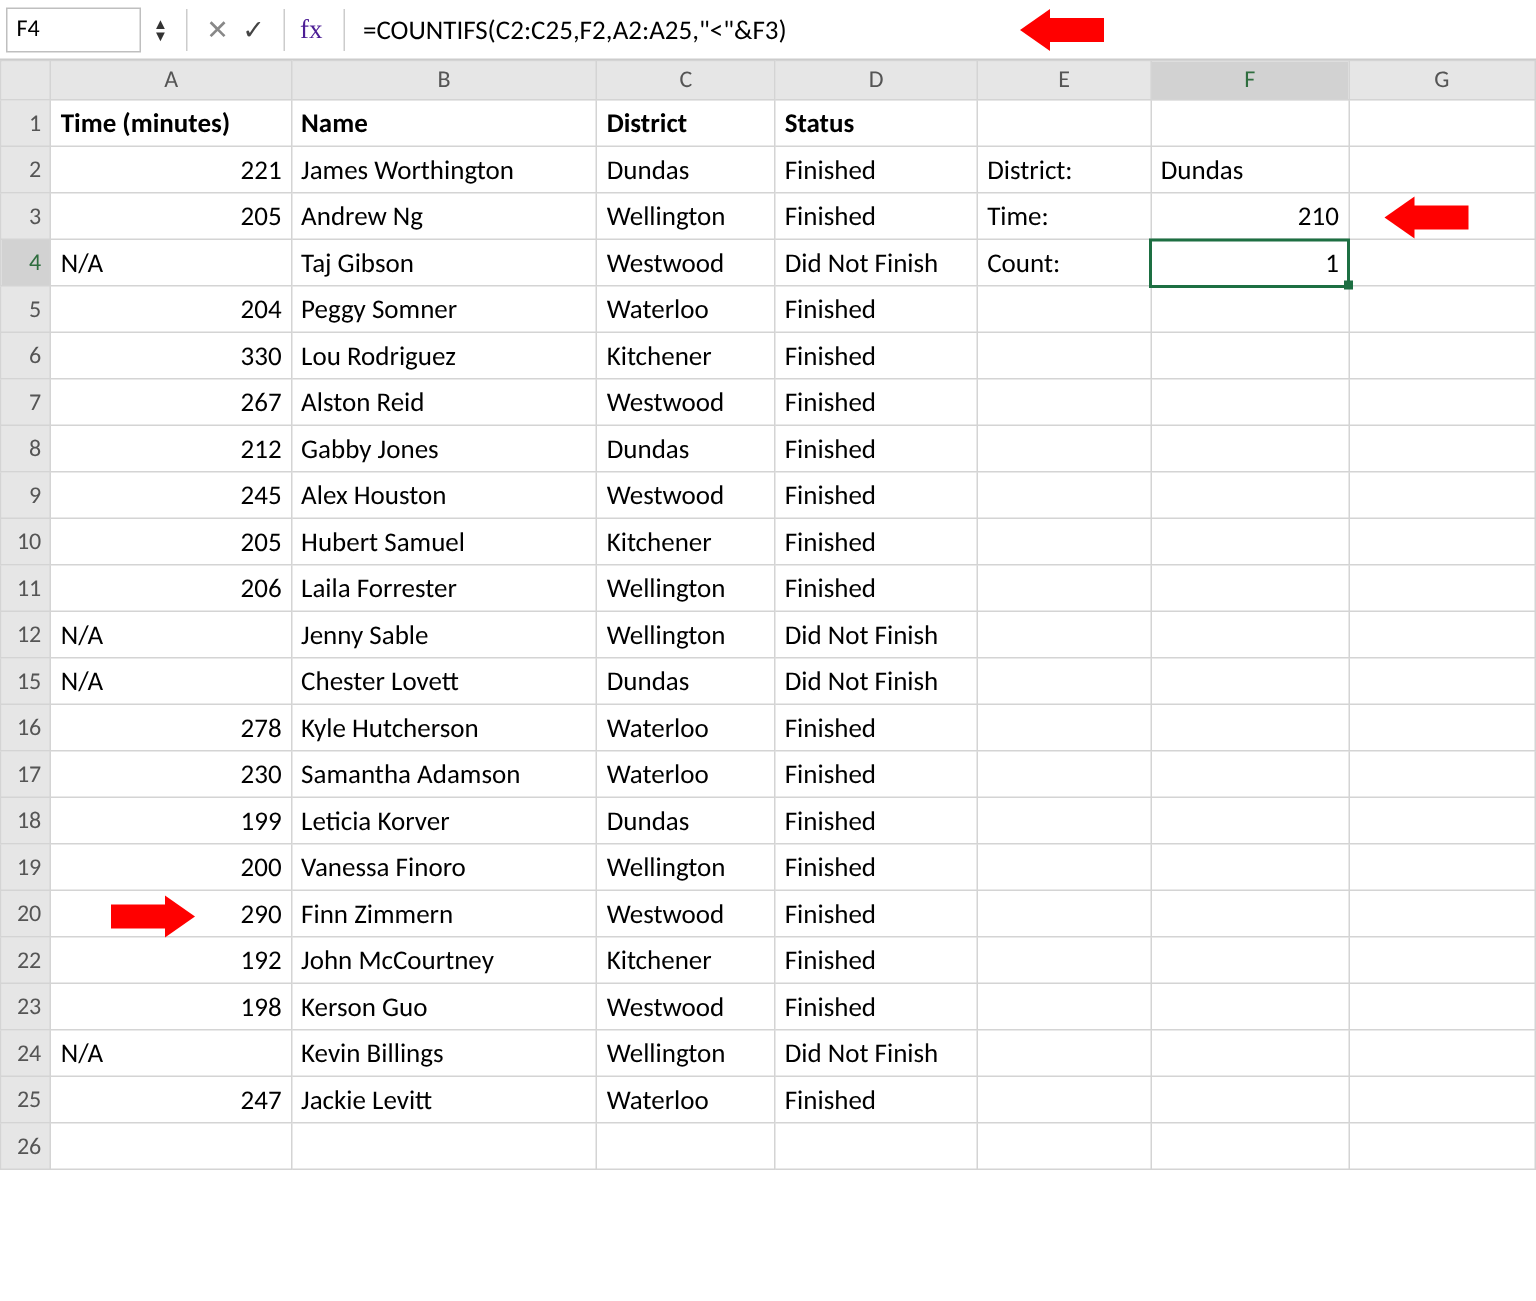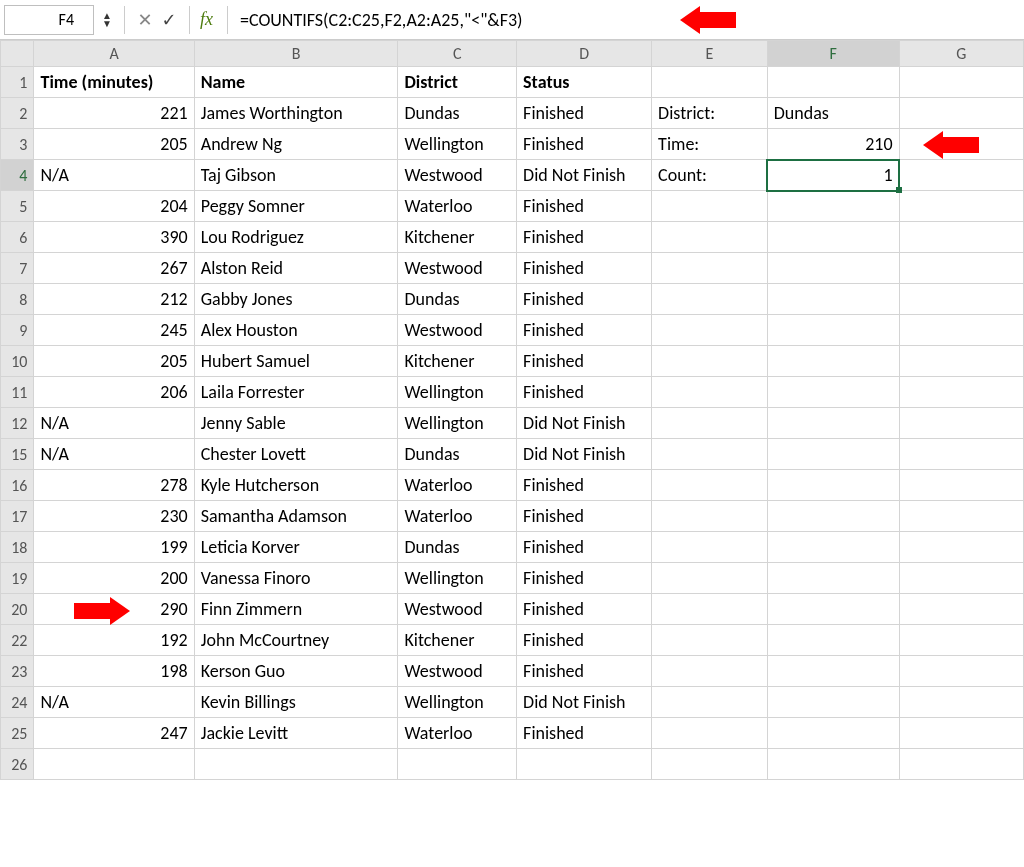--- a/index.html
+++ b/index.html
@@ -20,23 +20,22 @@
     position: relative;
   }
   .namebox {
     width: 90px;
     height: 30px;
     margin-left: 4px;
     border: 1px solid #bfbfbf;
     background: #fff;
     display: flex;
     align-items: center;
-    padding: 0 19px;
+    padding: 0 6px;
     font-size: 16px;
-    justify-content: flex-end;
   }
   .nb-stepper {
     width: 18px;
     margin-left: 4px;
     display: flex;
     flex-direction: column;
     align-items: center;
   }
   .nb-stepper .tri {
     font-size: 10px;
@@ -50,24 +49,23 @@
     margin: 0 8px;
   }
   .fb-icon {
     width: 24px;
     text-align: center;
     color: #888;
     font-size: 18px;
   }
   .fb-icon.active { color: #444; }
   .fx-label {
-    font-style: italic;
     font-family: "Times New Roman", serif;
     font-size: 18px;
-    color: #4d7c0f;
+    color: #4c1d95;
     margin: 0 6px 0 2px;
   }
   .formula-input {
     flex: 0 0 auto;
     font-size: 18px;
     padding: 2px 4px;
   }
   .grid-wrap {
     position: relative;
   }
@@ -338,21 +336,21 @@
           <td>
             <div class="cell"></div>
           </td>
           <td>
             <div class="cell"></div>
           </td>
         </tr>
         <tr>
           <th>6</th>
           <td>
-            <div class="cell right">390</div>
+            <div class="cell right">330</div>
           </td>
           <td>
             <div class="cell">Lou Rodriguez</div>
           </td>
           <td>
             <div class="cell">Kitchener</div>
           </td>
           <td>
             <div class="cell">Finished</div>
           </td>

